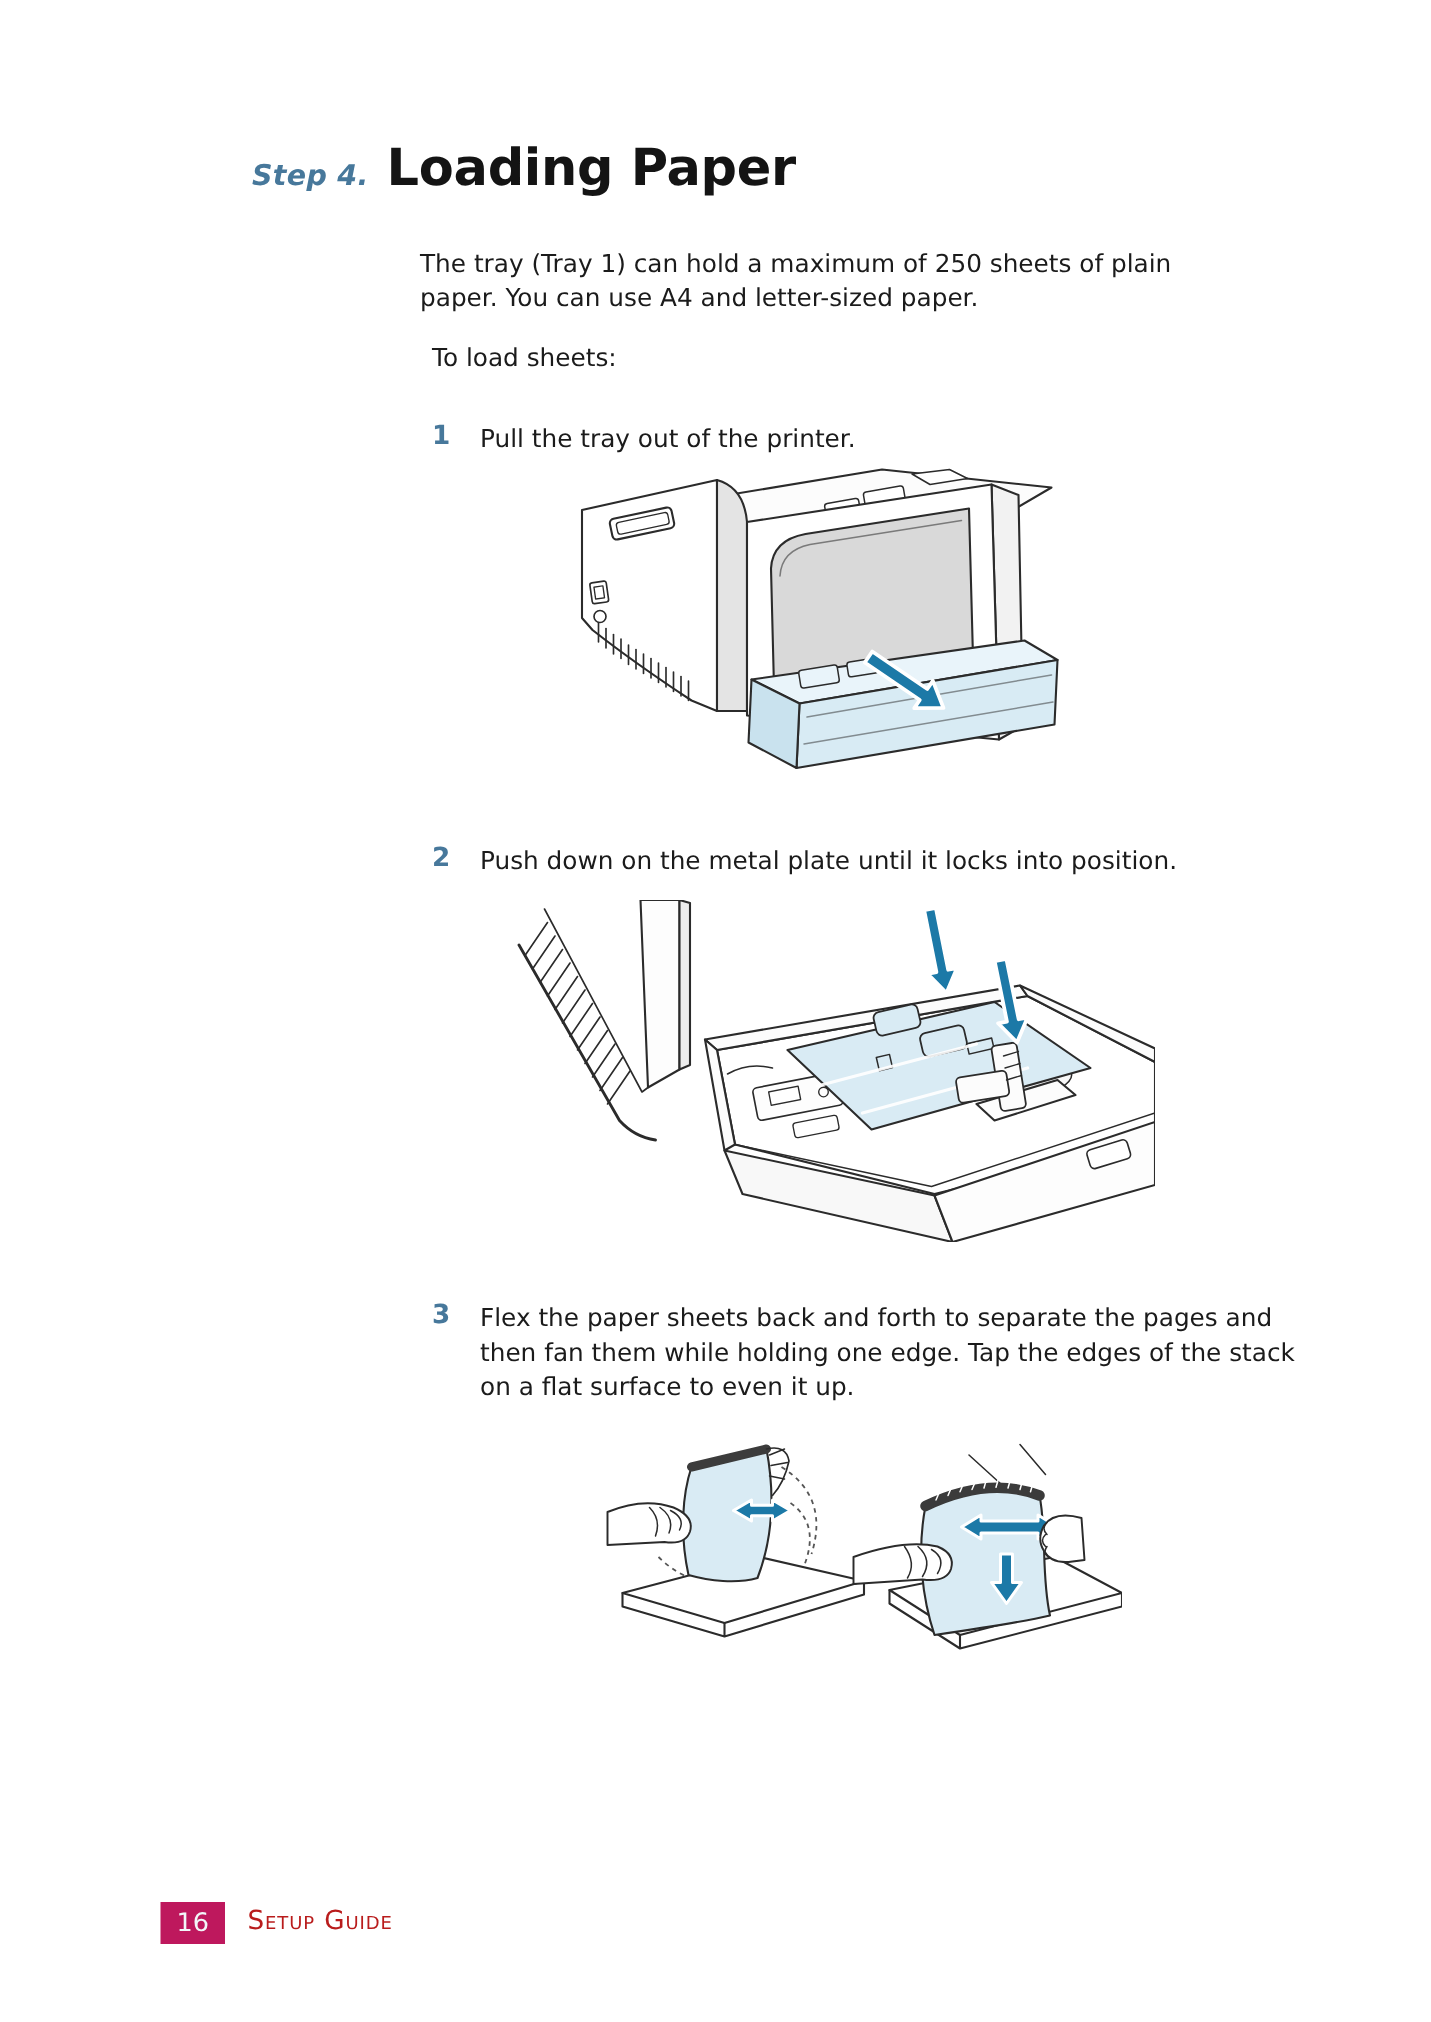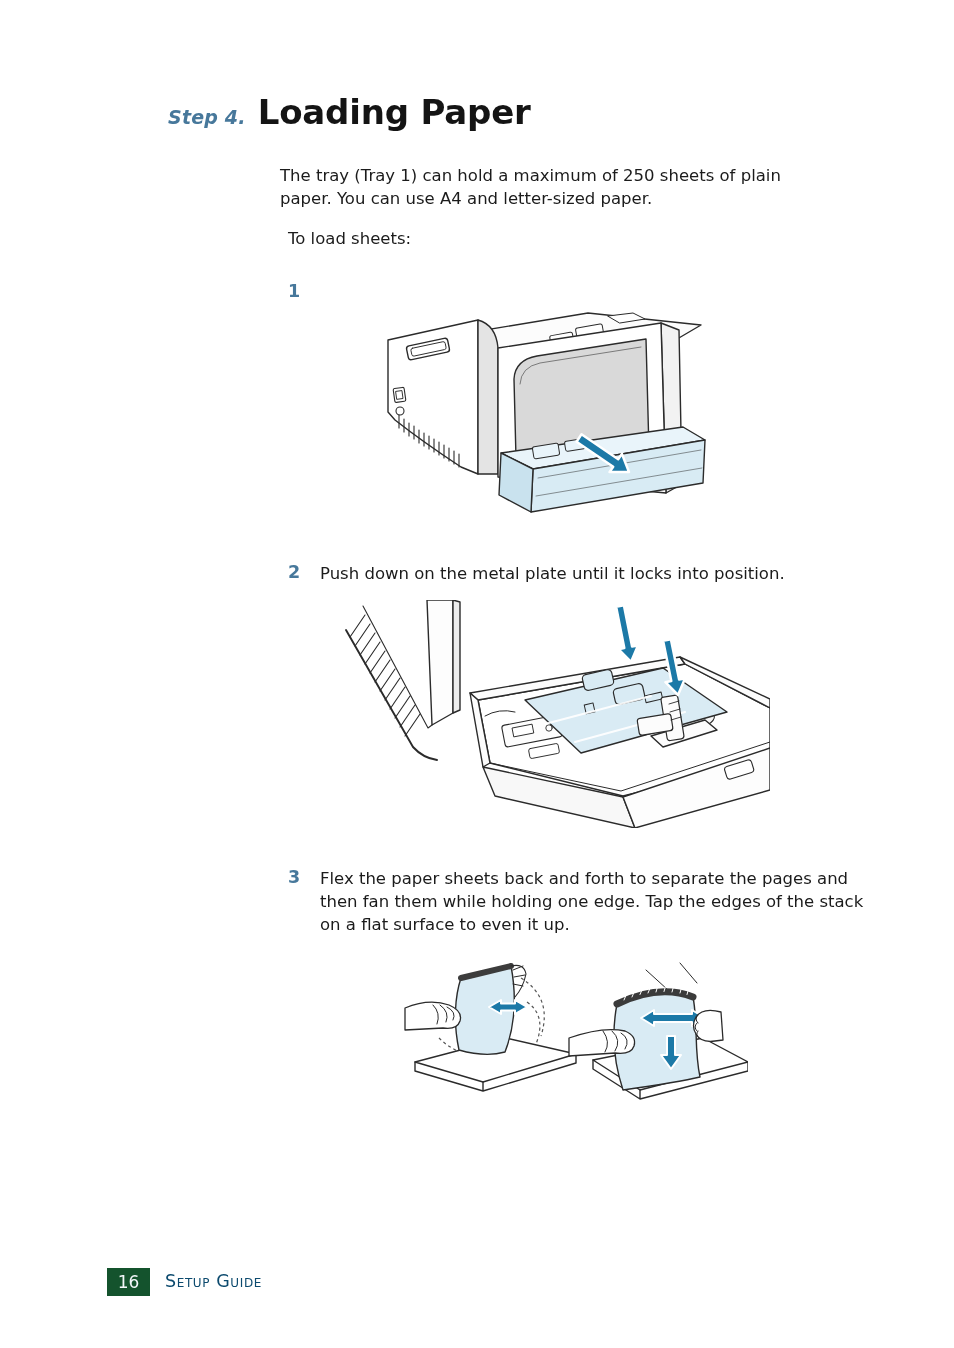--- a/index.html
+++ b/index.html
@@ -52,45 +52,46 @@
   .step3 { top: 855px; }
   .illo { position: absolute; }
   .illo svg { display: block; width: 100%; height: 100%; }
   .illo1 { left: 383px; top: 300px; width: 325px; height: 218px; }
   .illo2 { left: 333px; top: 588px; width: 437px; height: 228px; }
   .illo3 { left: 403px; top: 938px; width: 345px; height: 168px; }
   .footer { position: absolute; left: 0; top: 1254px; width: 954px; height: 34px; }
   .pagebox {
     position: absolute; left: 107px; top: 2px;
     width: 43px; height: 28px;
-    background: #14532d; color: #F2F6F9;
+    background: #be185d; color: #F2F6F9;
     display: flex; align-items: center; justify-content: center;
     font-size: 17px;
   }
   .doctitle {
     position: absolute; left: 165px; top: 5px;
     font-size: 17.5px; font-variant: small-caps; letter-spacing: 0.6px;
-    color: #0c4a6e;
+    color: #b91c1c;
   }
 </style>
 </head>
 <body>
 
 <div class="page">
 
   <div class="heading">
     <span class="kicker">Step 4.</span>
     <span class="title">Loading Paper</span>
   </div>
 
   <p class="intro">The tray (Tray 1) can hold a maximum of 250 sheets of plain paper. You can use A4 and letter-sized paper.</p>
   <p class="lead">To load sheets:</p>
 
   <div class="step step1">
     <span class="num">1</span>
+    <span class="txt">Pull the tray out of the printer.</span>
   </div>
 
   <figure class="illo illo1">
     <svg viewBox="0 0 325 218">
       <g stroke="#2b2b2b" stroke-width="1.4" fill="none" stroke-linejoin="round" stroke-linecap="round">
 
         <path d="M78,22 L205,1 L318,13 L272,40 L117,53 Z" fill="#FCFCFC"></path>
         <circle cx="150" cy="36" r="2.6" fill="#fff" stroke-width="1"></circle>
         <circle cx="159" cy="33" r="2.6" fill="#fff" stroke-width="1"></circle>
         <rect x="167" y="22" width="23" height="9" rx="2" transform="rotate(-10 178 26)" fill="#fff" stroke-width="1"></rect>

